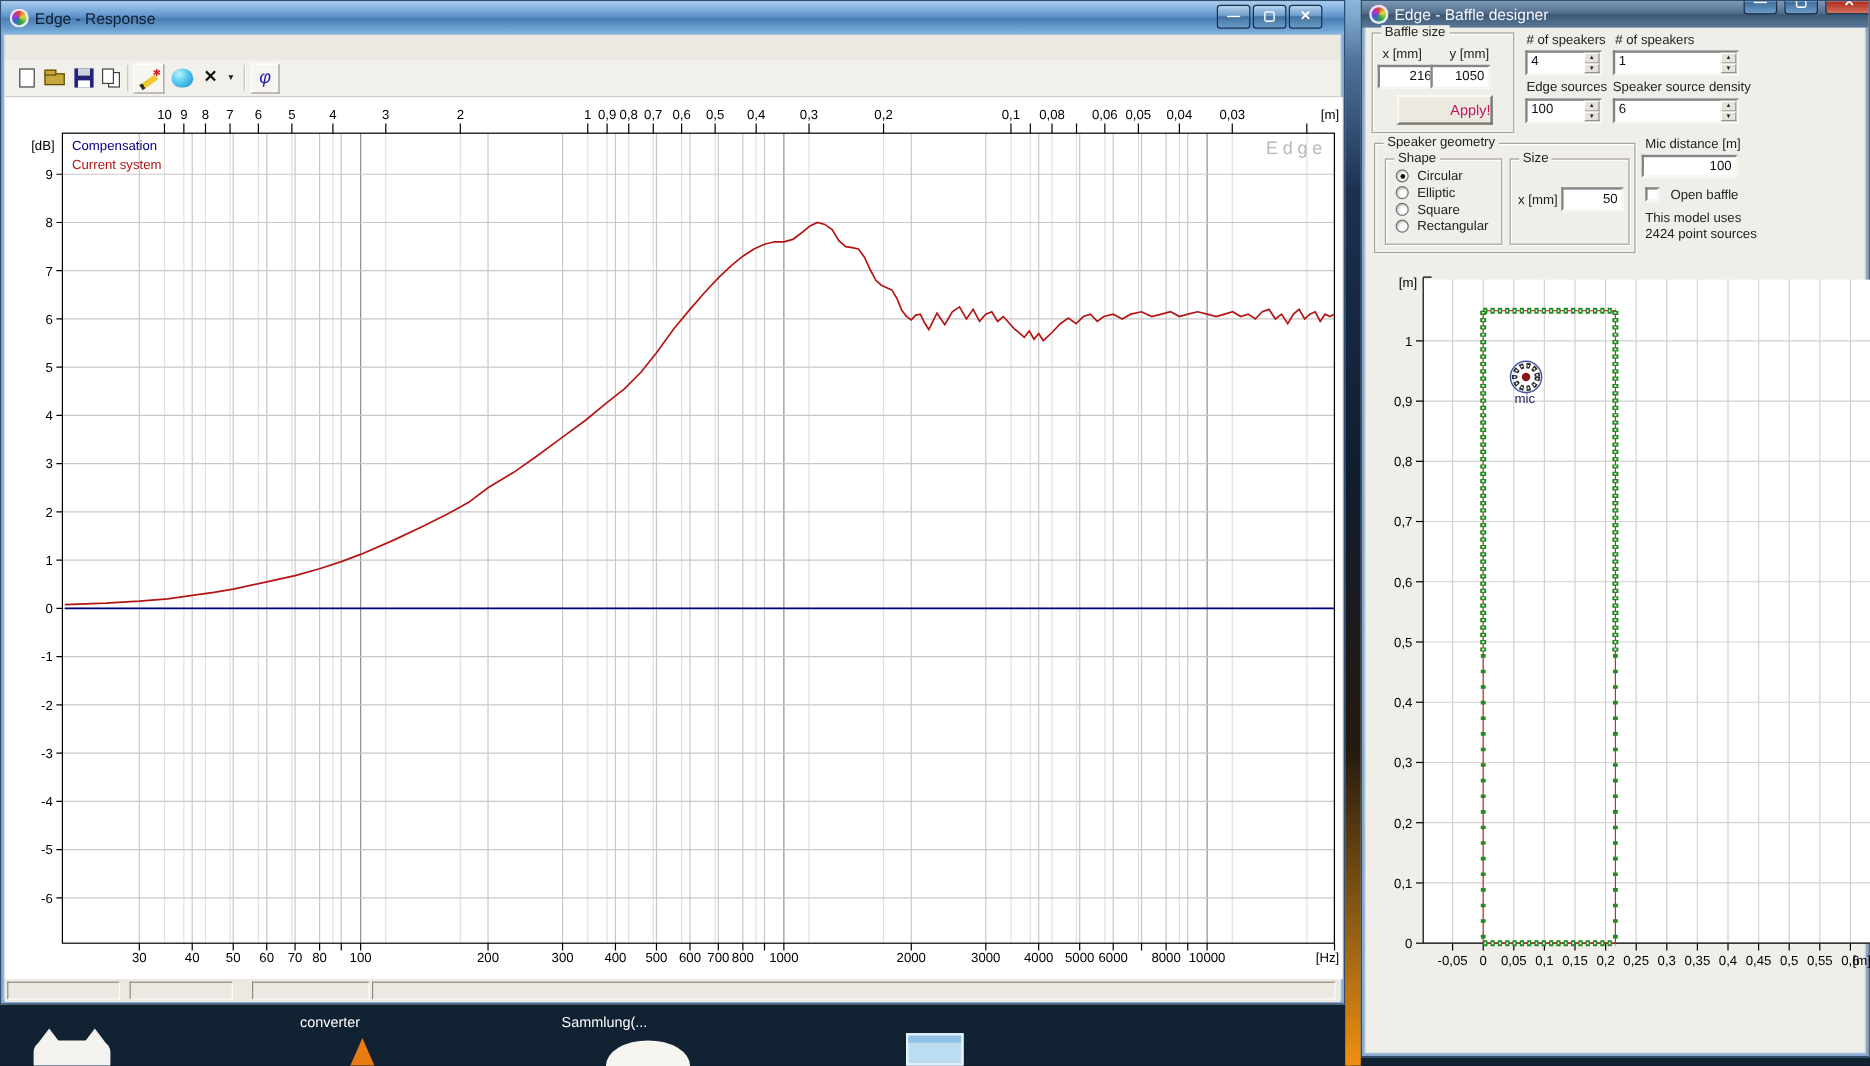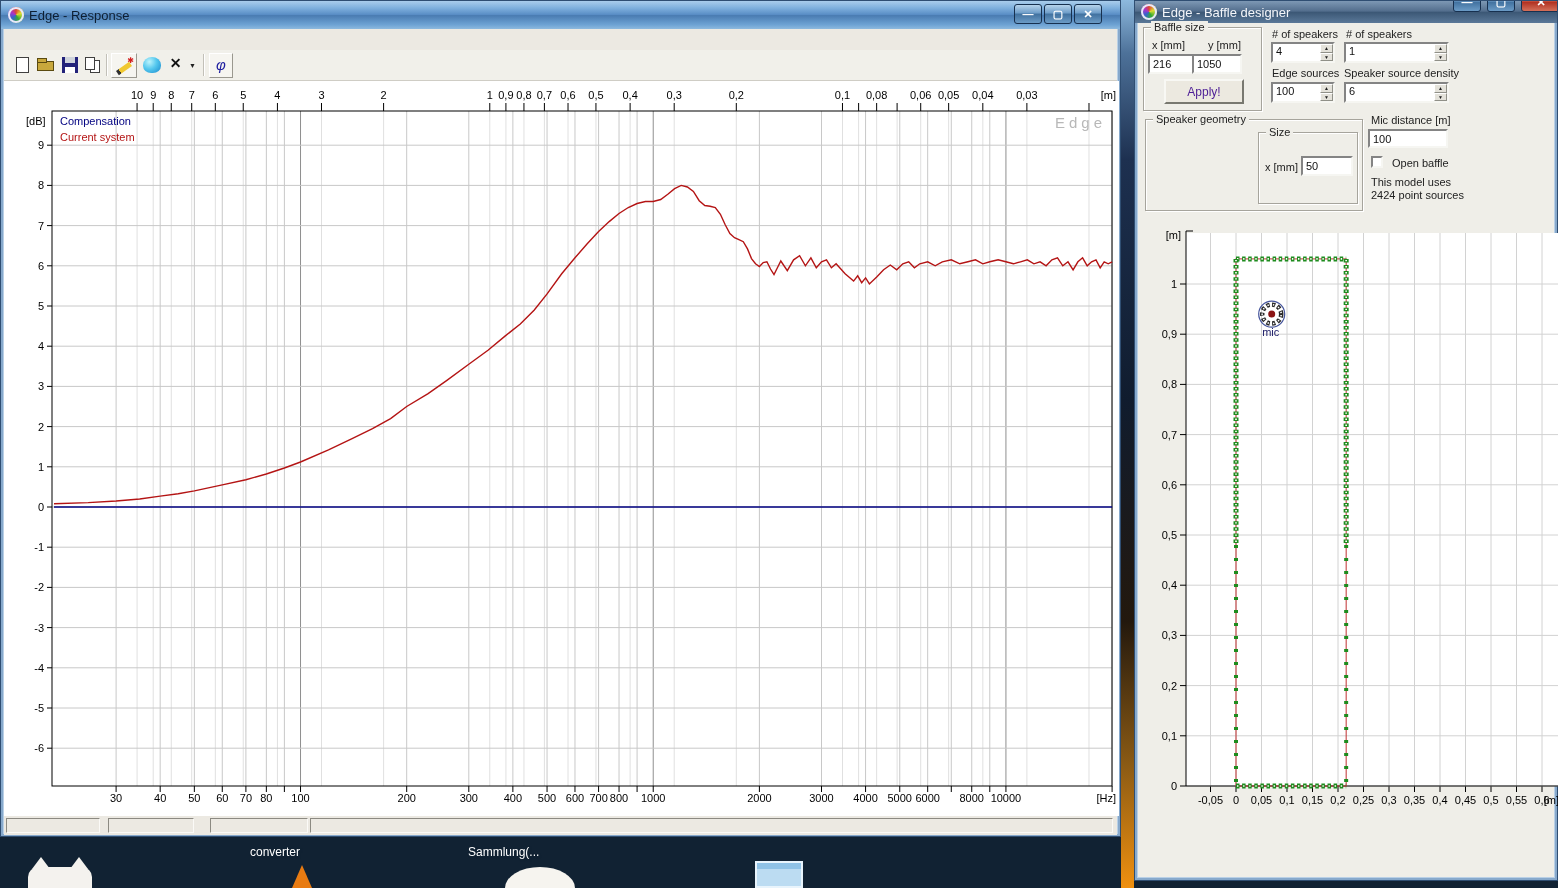--- a/index.html
+++ b/index.html
@@ -58,30 +58,30 @@
   #lw-statusbar { position:absolute; left:3px; top:815px; right:3px; height:19px; background:#ece9e2; }
   .status-panel { position:absolute; top:2px; height:15px; border:1px solid; border-color:#8c8a82 #fbfaf7 #fbfaf7 #8c8a82; background:#ece9e2; font-size:11px; color:#222; padding:1px 4px; white-space:nowrap; overflow:hidden; }
 
   
   #right-window { left:1134px; top:0; width:424px; height:881px; background:#efeee8; }
   #rw-titlebar { height:22px; background:linear-gradient(180deg,#7d98b4 0%,#546f8e 45%,#3c5876 52%,#5a7898 100%); }
   #rw-titlebar .apptitle { color:#f4f6fa; }
   .gbox { position:absolute; border:1px solid #a6a49c; box-shadow:1px 1px 0 #fff, inset 1px 1px 0 #fff; }
   .gbox > .legend { position:absolute; top:-7px; left:7px; background:#efeee8; font-size:11px; color:#222; padding:0 3px; white-space:nowrap; }
   .lbl { position:absolute; font-size:11px; color:#222; white-space:nowrap; }
-  .field { position:absolute; background:#fff; border:2px solid; border-color:#848484 #f6f6f2 #f6f6f2 #848484; font-size:11px; color:#111; padding:1px 3px; font-family:"Liberation Sans",sans-serif; }
+  .field { position:absolute; background:#fff; border:2px solid; border-color:#848484 #f6f6f2 #f6f6f2 #848484; font-size:11px; color:#111; padding:1px 3px; font-family:"Liberation Sans",sans-serif;text-align:right; }
   input.field { outline:none; }
   .spinner { position:absolute; background:#fff; border:2px solid; border-color:#848484 #f6f6f2 #f6f6f2 #848484; }
   .spin-val { position:absolute; left:3px; top:1px; font-size:11px; color:#111; }
   .spin-btns { position:absolute; right:0; top:0; bottom:0; width:13px; display:flex; flex-direction:column; }
   .spin-btn { flex:1; background:#e4e2da; border:1px solid; border-color:#fff #909088 #909088 #fff; font-size:5px; line-height:6px; text-align:center; color:#222; }
   .radio { position:absolute; width:11px; height:11px; border-radius:50%; background:#fff; border:1px solid #707070; box-shadow:inset 1px 1px 2px #b8b8b8; }
   .radio.sel:before { content:""; position:absolute; left:3px; top:3px; width:4px; height:4px; border-radius:50%; background:#101010; }
   .checkbox { position:absolute; width:12px; height:12px; background:#fff; border:2px solid; border-color:#848484 #f6f6f2 #f6f6f2 #848484; }
-  .btn-classic { position:absolute; background:#ece9e0; border:2px solid; border-color:#f8f8f4 #787870 #787870 #f8f8f4; font-size:12px; color:#4c1d95; font-family:"Liberation Sans",sans-serif; }
+  .btn-classic { position:absolute; background:#ece9e0; border:2px solid; border-color:#f8f8f4 #787870 #787870 #f8f8f4; font-size:12px; color:#be185d; font-family:"Liberation Sans",sans-serif;text-align:right; }
   #rw-statusbar { position:absolute; left:3px; top:855px; right:3px; height:23px; background:#efeee8; }
   .grip { position:absolute; right:1px; bottom:1px; width:12px; height:12px;
     background:repeating-linear-gradient(135deg, transparent 0 2px, #9a988e 2px 3px, #fff 3px 4px); }
   text { font-family:"Liberation Sans",sans-serif; }
 </style>
 </head>
 <body>
 
 <div id="desktop-strip">
   <div class="desk-label" style="left:250px; top:8px;">converter</div>
@@ -404,20 +404,31 @@
   <div class="spinner" style="left:209px; top:81px; width:105px; height:21px;">
     <span class="spin-val">6</span>
     <span class="spin-btns">
         <span class="spin-btn">▲</span>
         <span class="spin-btn">▼</span>
       </span>
   </div>
 
   <div class="gbox" style="left:10px; top:118px; width:218px; height:92px;">
     <span class="legend">Speaker geometry</span>
+    <div class="gbox" style="left:8px; top:12px; width:98px; height:72px;">
+      <span class="legend">Shape</span>
+      <span class="radio sel" style="left:8px; top:8px;"></span>
+      <span class="lbl" style="left:26px; top:8px;">Circular</span>
+      <span class="radio" style="left:8px; top:22px;"></span>
+      <span class="lbl" style="left:26px; top:22px;">Elliptic</span>
+      <span class="radio" style="left:8px; top:36px;"></span>
+      <span class="lbl" style="left:26px; top:36px;">Square</span>
+      <span class="radio" style="left:8px; top:50px;"></span>
+      <span class="lbl" style="left:26px; top:50px;">Rectangular</span>
+    </div>
     <div class="gbox" style="left:112px; top:12px; width:100px; height:72px;">
       <span class="legend">Size</span>
       <span class="lbl" style="left:6px; top:28px;">x [mm]</span>
       <input class="field" style="left: 42px; top: 23px; width: 52px; height: 20px;" value="50">
     </div>
   </div>
 
   <span class="lbl" style="left:236px; top:113px;">Mic distance [m]</span>
   <input class="field" style="left: 233px; top: 128px; width: 80px; height: 19px;" value="100">
   <span class="checkbox" style="left:236px; top:155px;"></span>

